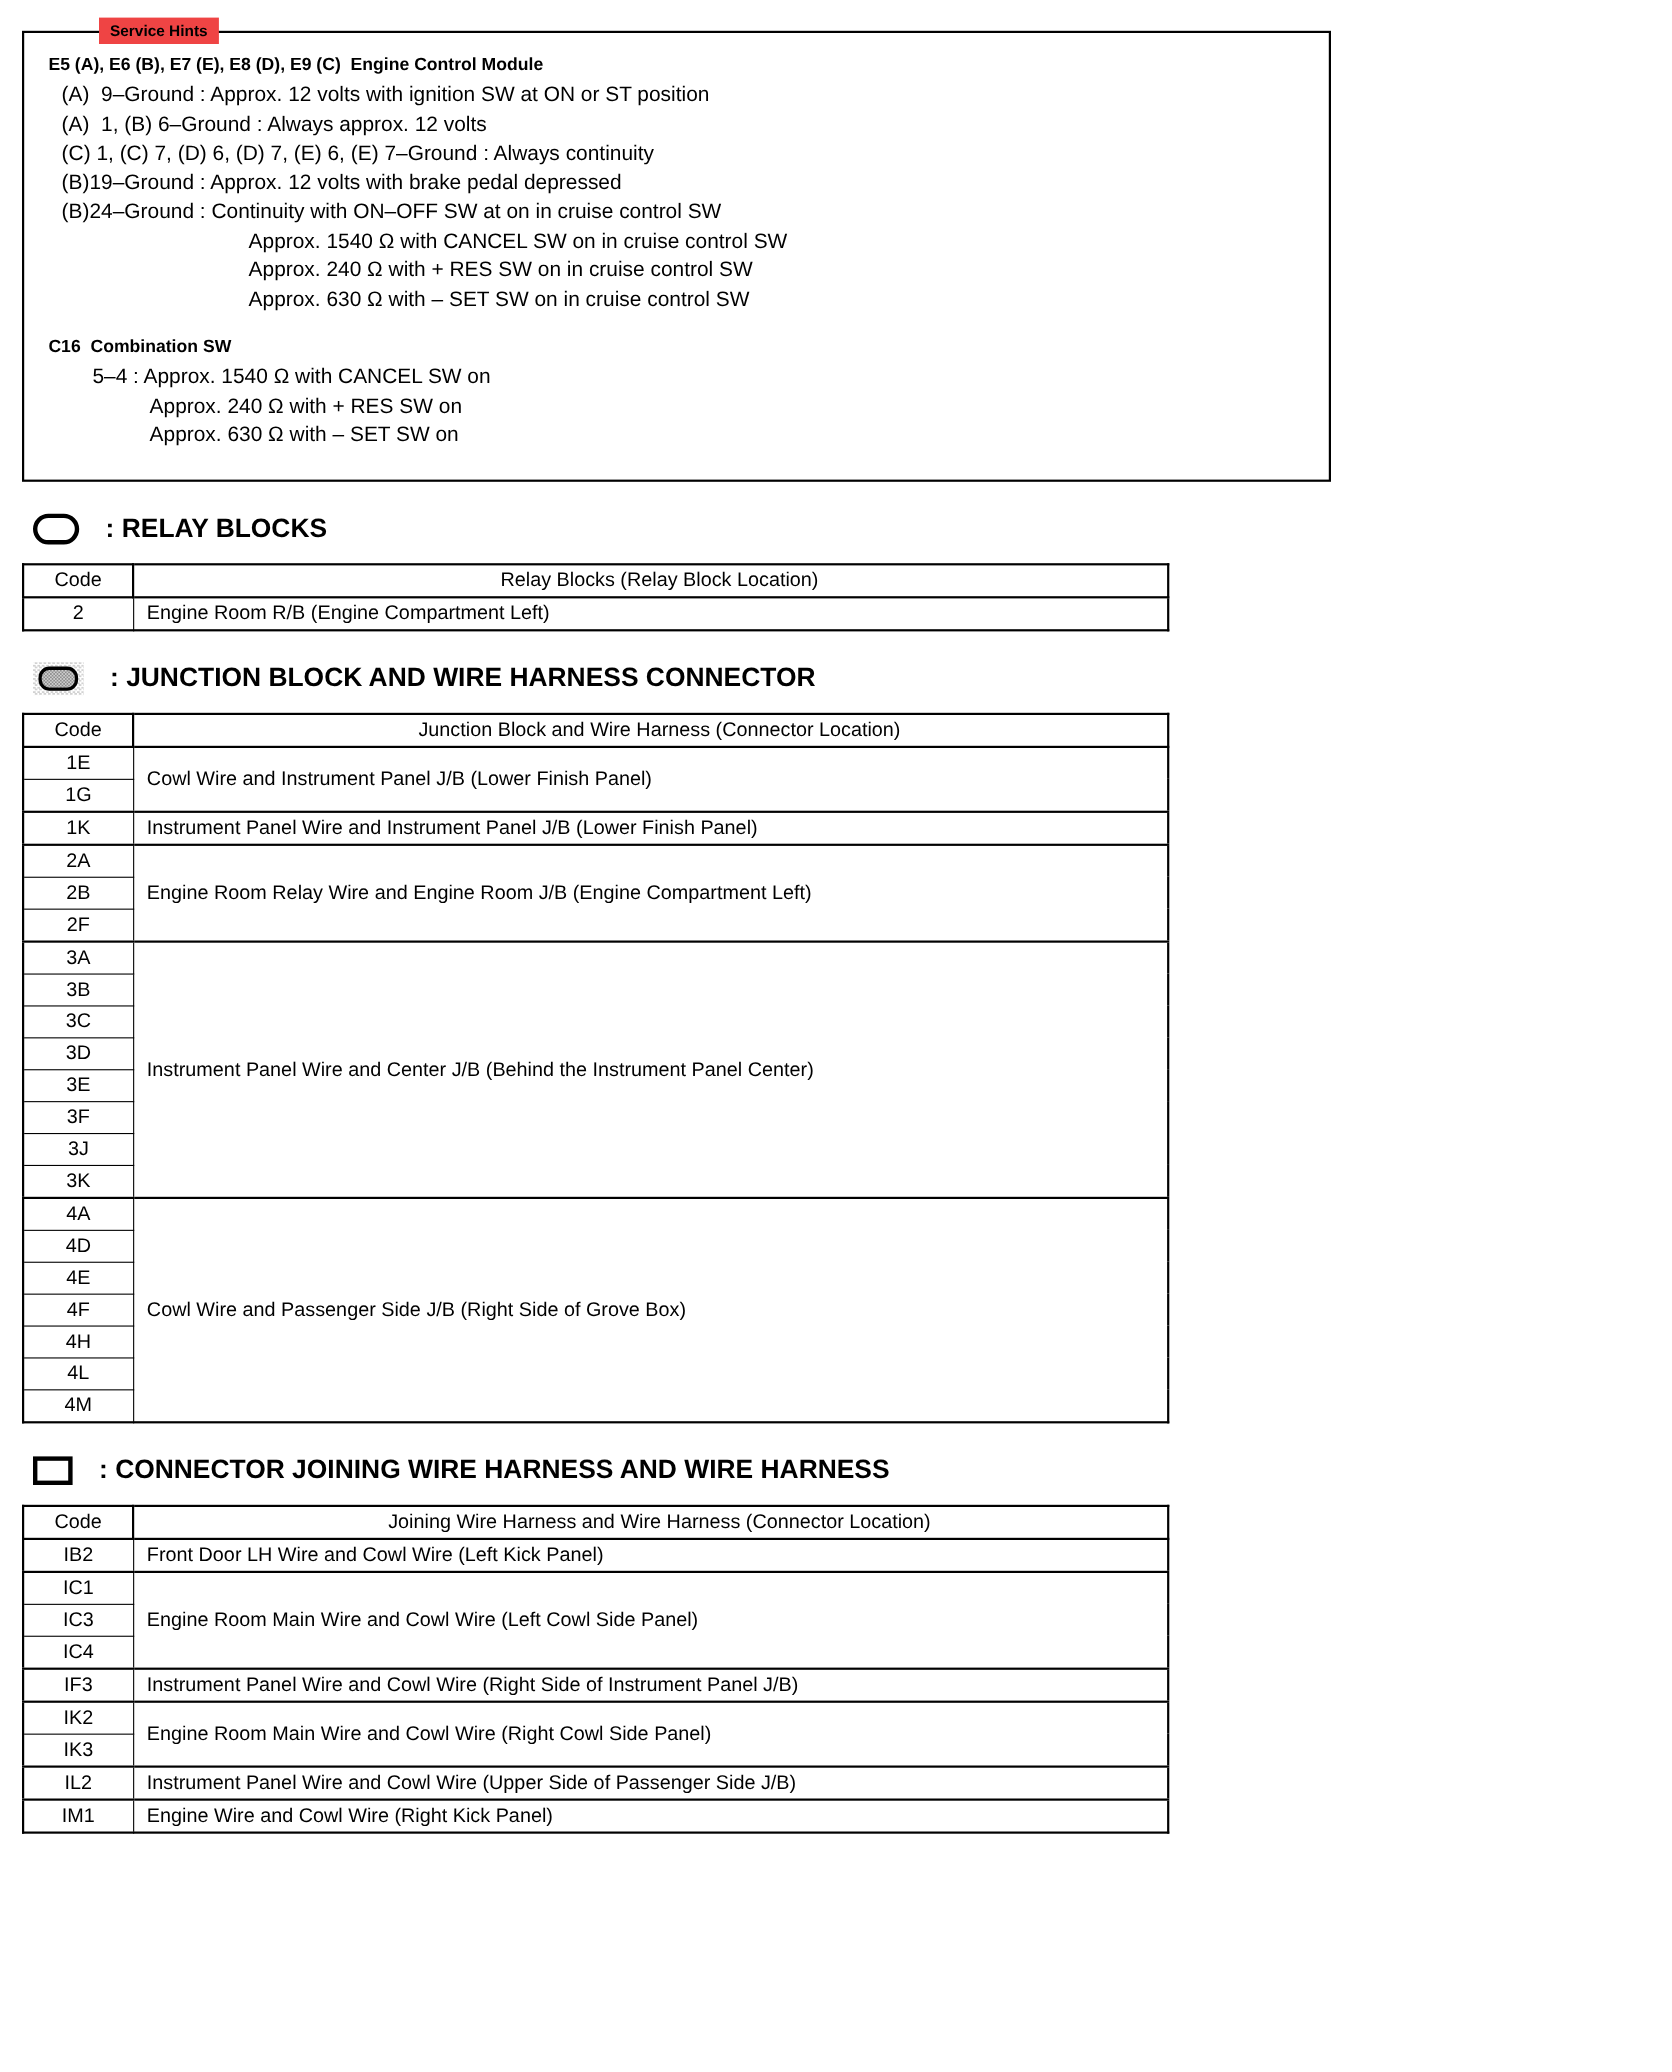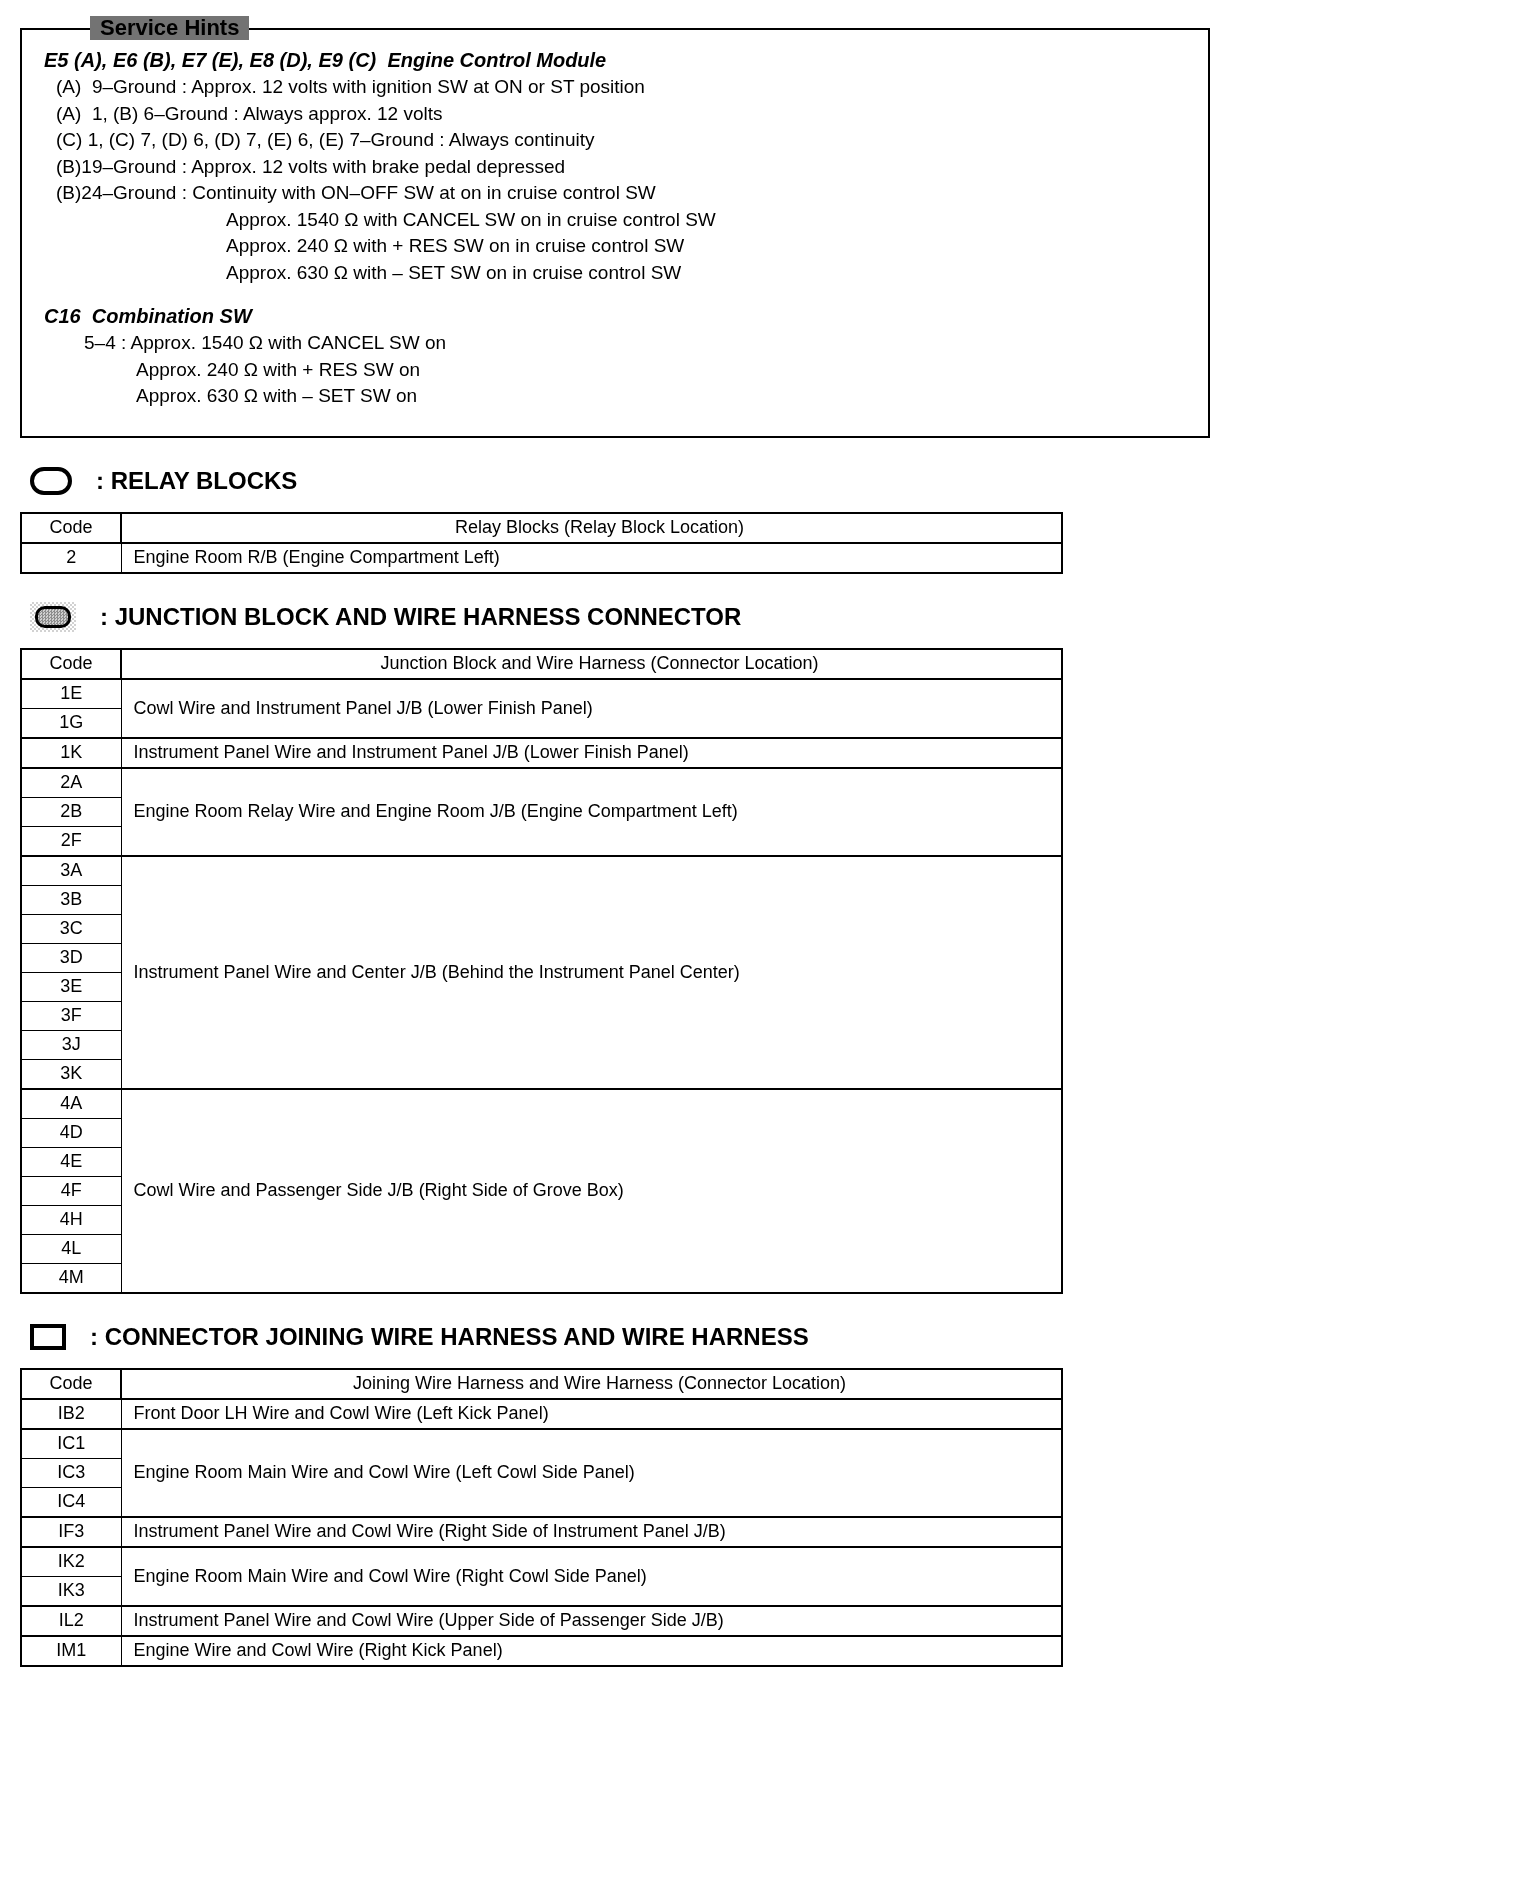--- a/index.html
+++ b/index.html
@@ -14,28 +14,27 @@
   .service-box{
     position:relative;
     width:1190px;
     box-sizing:border-box;
     border:2px solid #000;
     padding:16px 20px 26px 22px;
     margin-top:12px;
   }
   .legend{
     position:absolute;top:-14px;left:68px;
-    background:#737373;padding:0 10px;
-    font-weight:bold;font-size:22px;line-height:24px;
+    background:#ef4444;padding:0 10px;
+    font-weight:bold;font-size:14px;line-height:24px;
     white-space:pre;
   }
   .hint-heading{
-    font-weight:bold;font-size:20px;line-height:28px;
+    font-weight:bold;font-size:16px;line-height:28px;
     white-space:pre-wrap;
-    font-style:italic;
   }
   .hint-heading-gap{margin-top:16px;}
   .hint-line{
     font-size:19px;line-height:26.5px;white-space:pre-wrap;
   }
   .indent-0{padding-left:12px;}
   .indent-1{padding-left:182px;}
   .indent-2{padding-left:40px;}
   .indent-3{padding-left:92px;}
 

